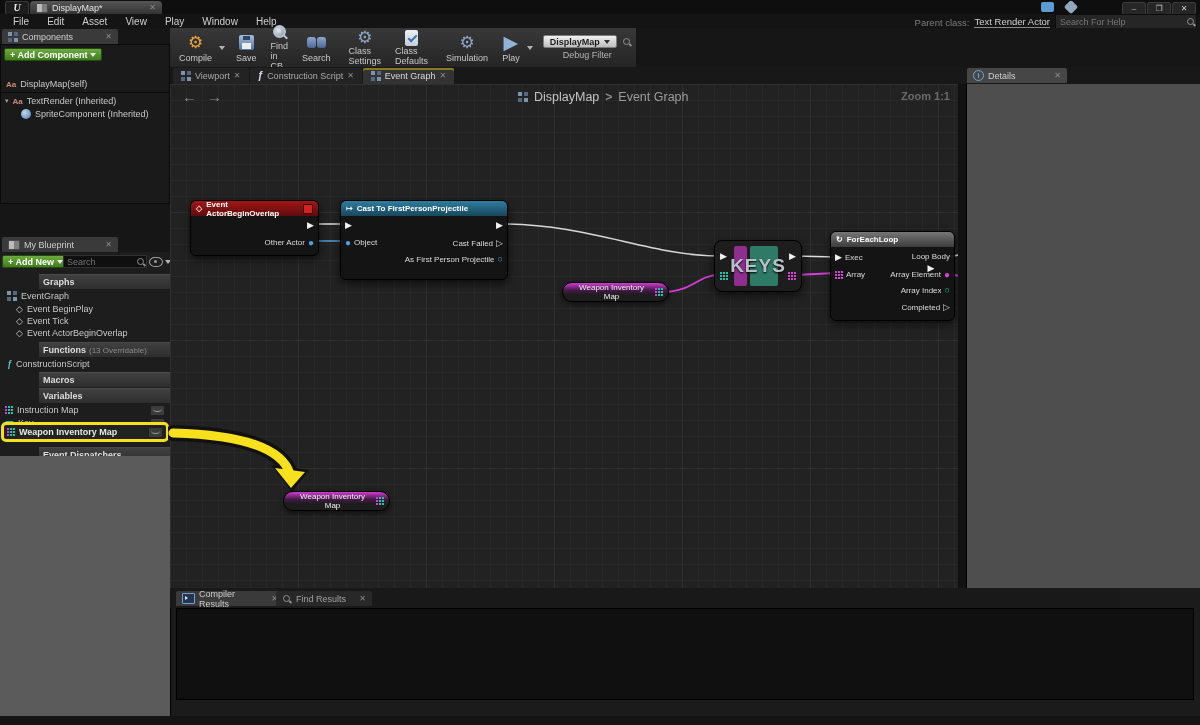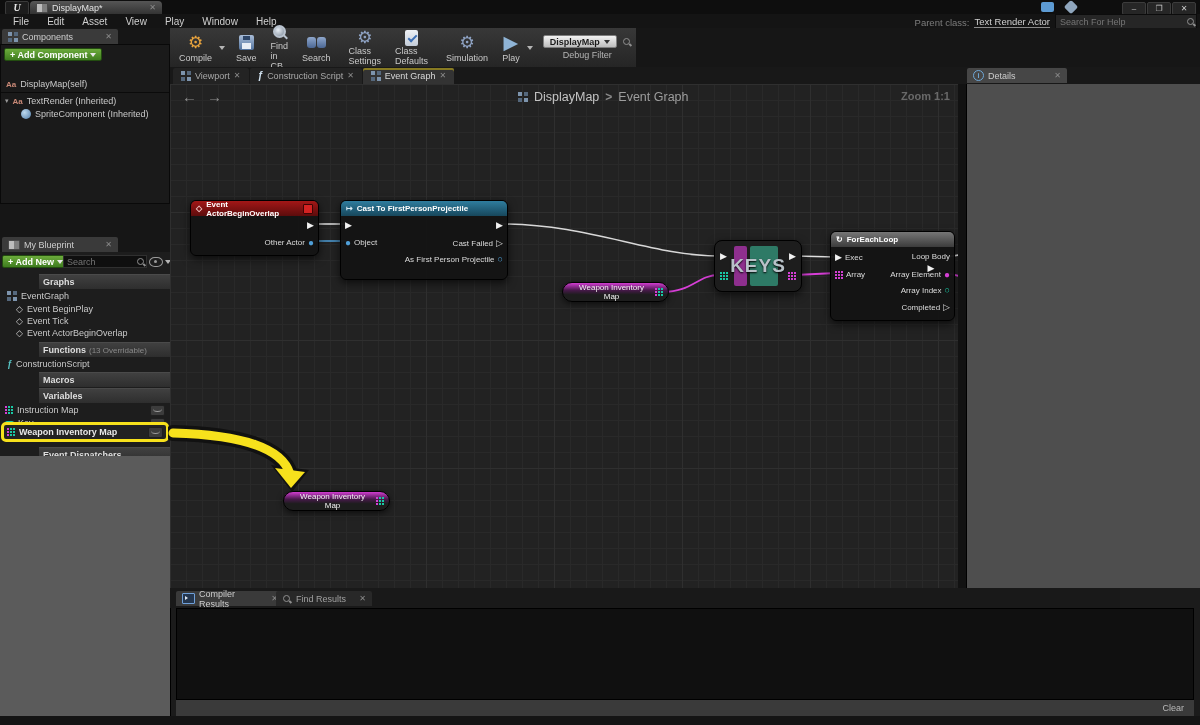--- a/index.html
+++ b/index.html
@@ -504,18 +504,15 @@
       <span>Compiler Results</span>
       <span class="x">✕</span>
     </div>
     <div class="ptab" style="left:106px;top:3px;width:84px;background:#282828;color:#a0a0a0;">
       <span class="mag"></span>
       <span>Find Results</span>
       <span class="x">✕</span>
     </div>
   </div>
   <div class="abs" style="left:176px;top:608px;width:1018px;height:92px;background:#101010;border:1px solid #000;box-sizing:border-box;"></div>
-  <div class="footerbar">
-    <span style="font-size:9px;color:#b9b9b9;">Clear</span>
-  </div>
   <div class="abs" style="left:0;top:716px;width:1200px;height:9px;background:#141414;"></div>
 
 </div>
 
 </body></html>

